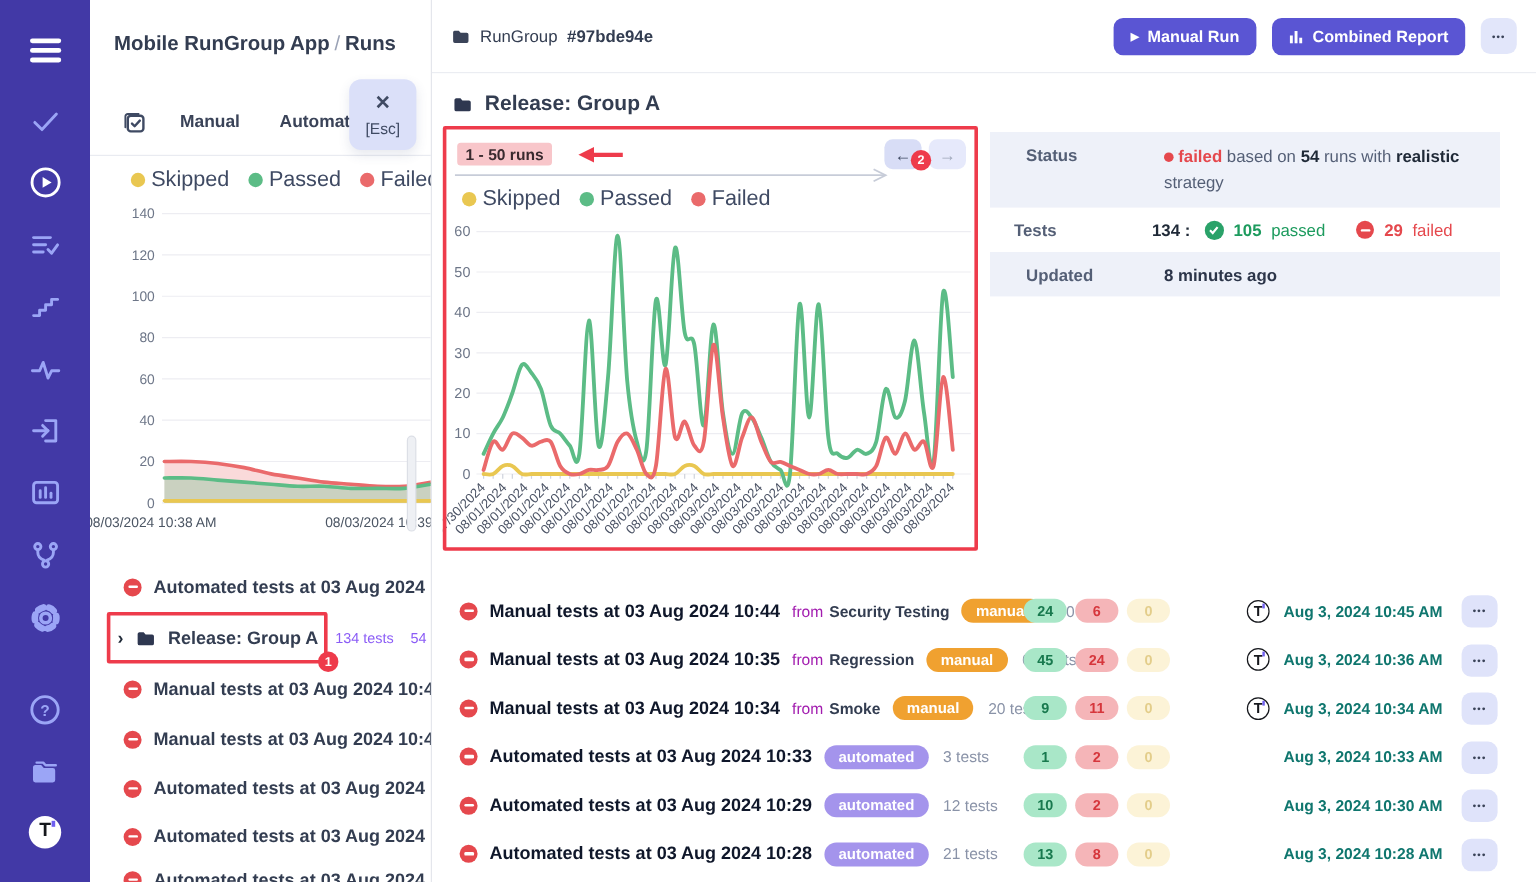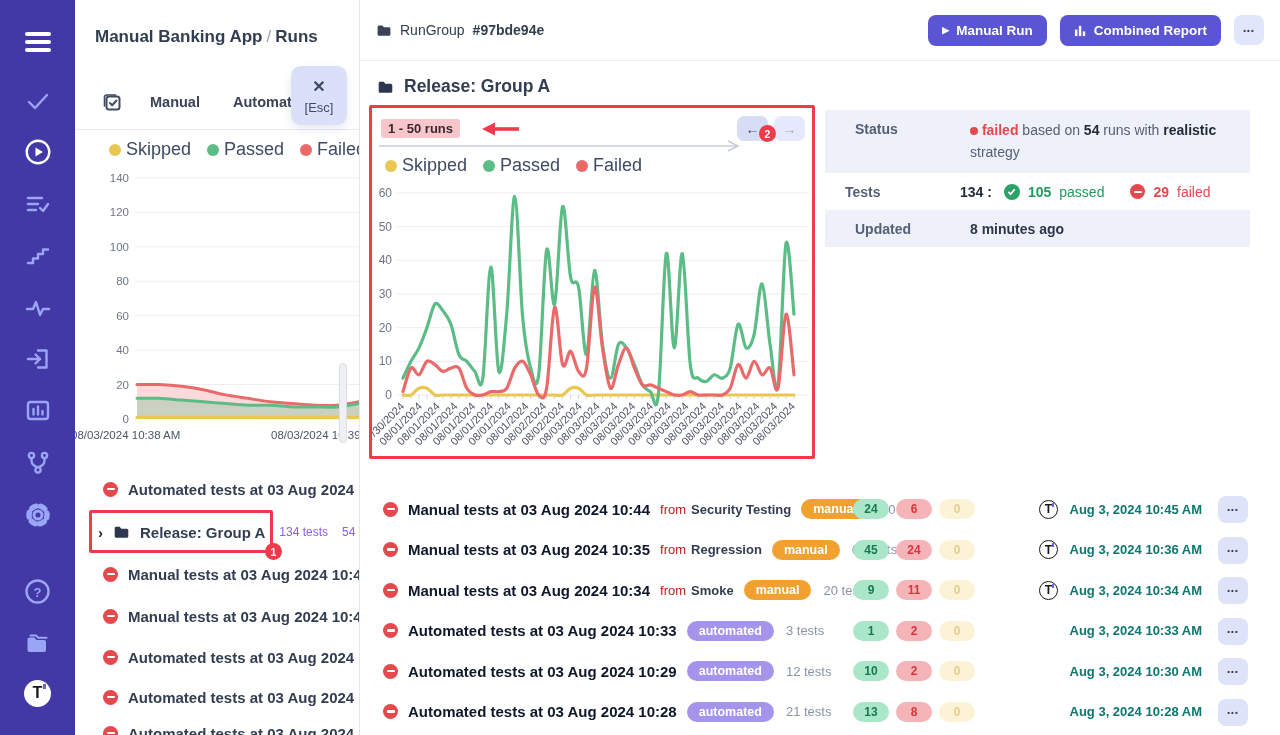--- a/index.html
+++ b/index.html
@@ -90,21 +90,21 @@
   .chk-ico { width:16px; height:16px; border-radius:50%; background:#2aa269; display:inline-flex;
              align-items:center; justify-content:center; }
   .b-dark { color:#1f2937; font-weight:800; }
   .grn { color:#1d9b5e; } .redt { color:#e5484d; }
 
   
   #run-rows { position:absolute; left:0; top:489px; width:920px; height:246px; }
   .run-row { position:absolute; left:0; width:920px; height:40px; display:flex;
              align-items:center; padding-left:23px; white-space:nowrap; }
   .run-row .title { font-size:15px; font-weight:600; color:#0f172a; margin-left:10px; }
-  .run-row .from { font-size:13px; color:#b91c1c; margin-left:10px; }
+  .run-row .from { font-size:13px; color:#a21caf; margin-left:10px; }
   .run-row .src { font-size:13px; font-weight:700; color:#333d51; margin-left:5px; }
   .badge { margin-left:10px; font-size:12.5px; font-weight:700; color:#fff; border-radius:11px;
            padding:3px 12px; }
   .badge.manual { background:#f0a130; }
   .badge.automated { background:#a494ec; }
   .run-row .tcount { font-size:13px; color:#8a93a8; margin-left:12px; }
   .pills { position:absolute; left:493px; display:flex; gap:7px; }
   .pill { min-width:36px; height:20px; border-radius:10px; font-size:12px; font-weight:700;
           display:flex; align-items:center; justify-content:center; padding:0 6px; }
   .pill.p { background:#a9e7c8; color:#18794e; }
@@ -208,21 +208,21 @@
         <path d="M6.5 5.5 h5.5 l2 2.2 h8.5" stroke-width="2"></path>
       </svg>
   </div>
   <div class="side-icon" style="top:678px">
     <div class="logo-circle">T<i></i></div>
   </div>
 </nav>
 
 <section id="left-panel">
   <div class="lp-title">
-    <span>Manual Banking App</span><span class="sep">/</span><span>Runs</span>
+    <span>Mobile RunGroup App</span><span class="sep">/</span><span>Runs</span>
   </div>
 
   <div class="lp-tabs">
     <span class="select-ico">
       <svg width="19" height="19" viewBox="0 0 19 19" fill="none" stroke="currentColor" stroke-width="2" stroke-linecap="round" stroke-linejoin="round">
           <rect x="3.5" y="3.5" width="13" height="13" rx="2.5"></rect>
           <polyline points="7,10 9.2,12.2 13.5,7.5"></polyline>
           <path d="M1.5 13 v-9 a2 2 0 0 1 2-2 h9" stroke-width="1.6"></path>
         </svg>
     </span>

